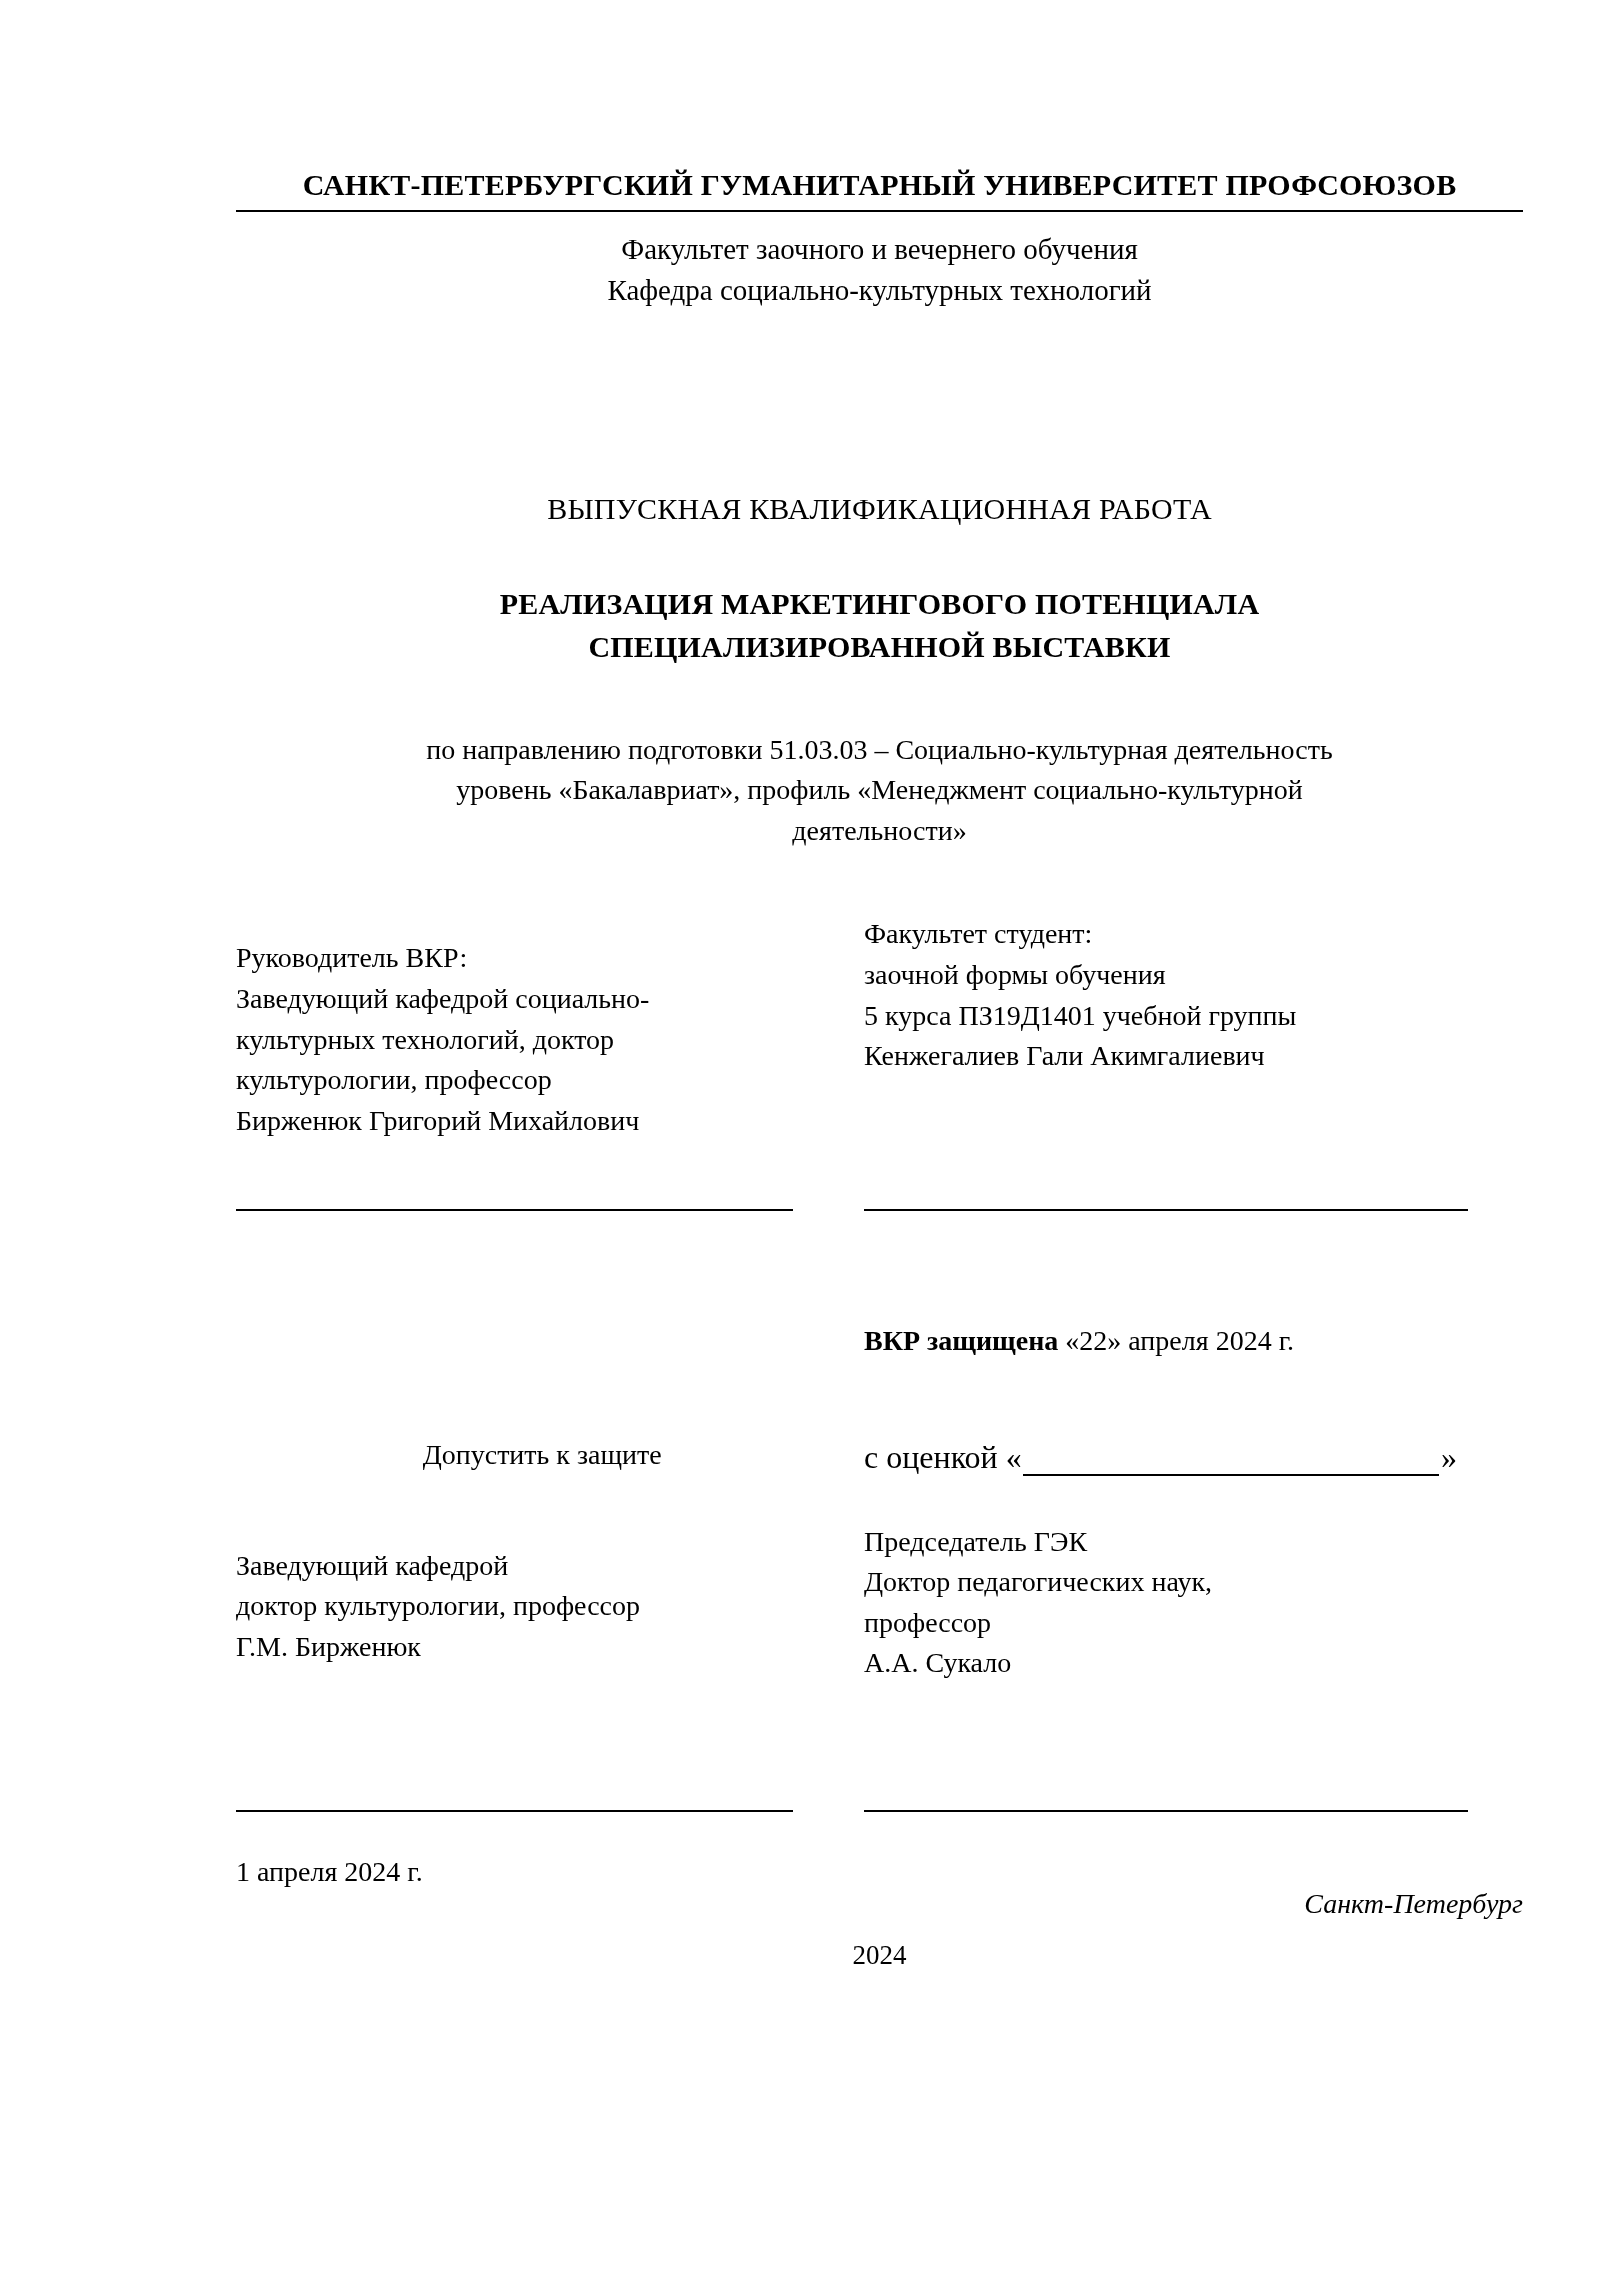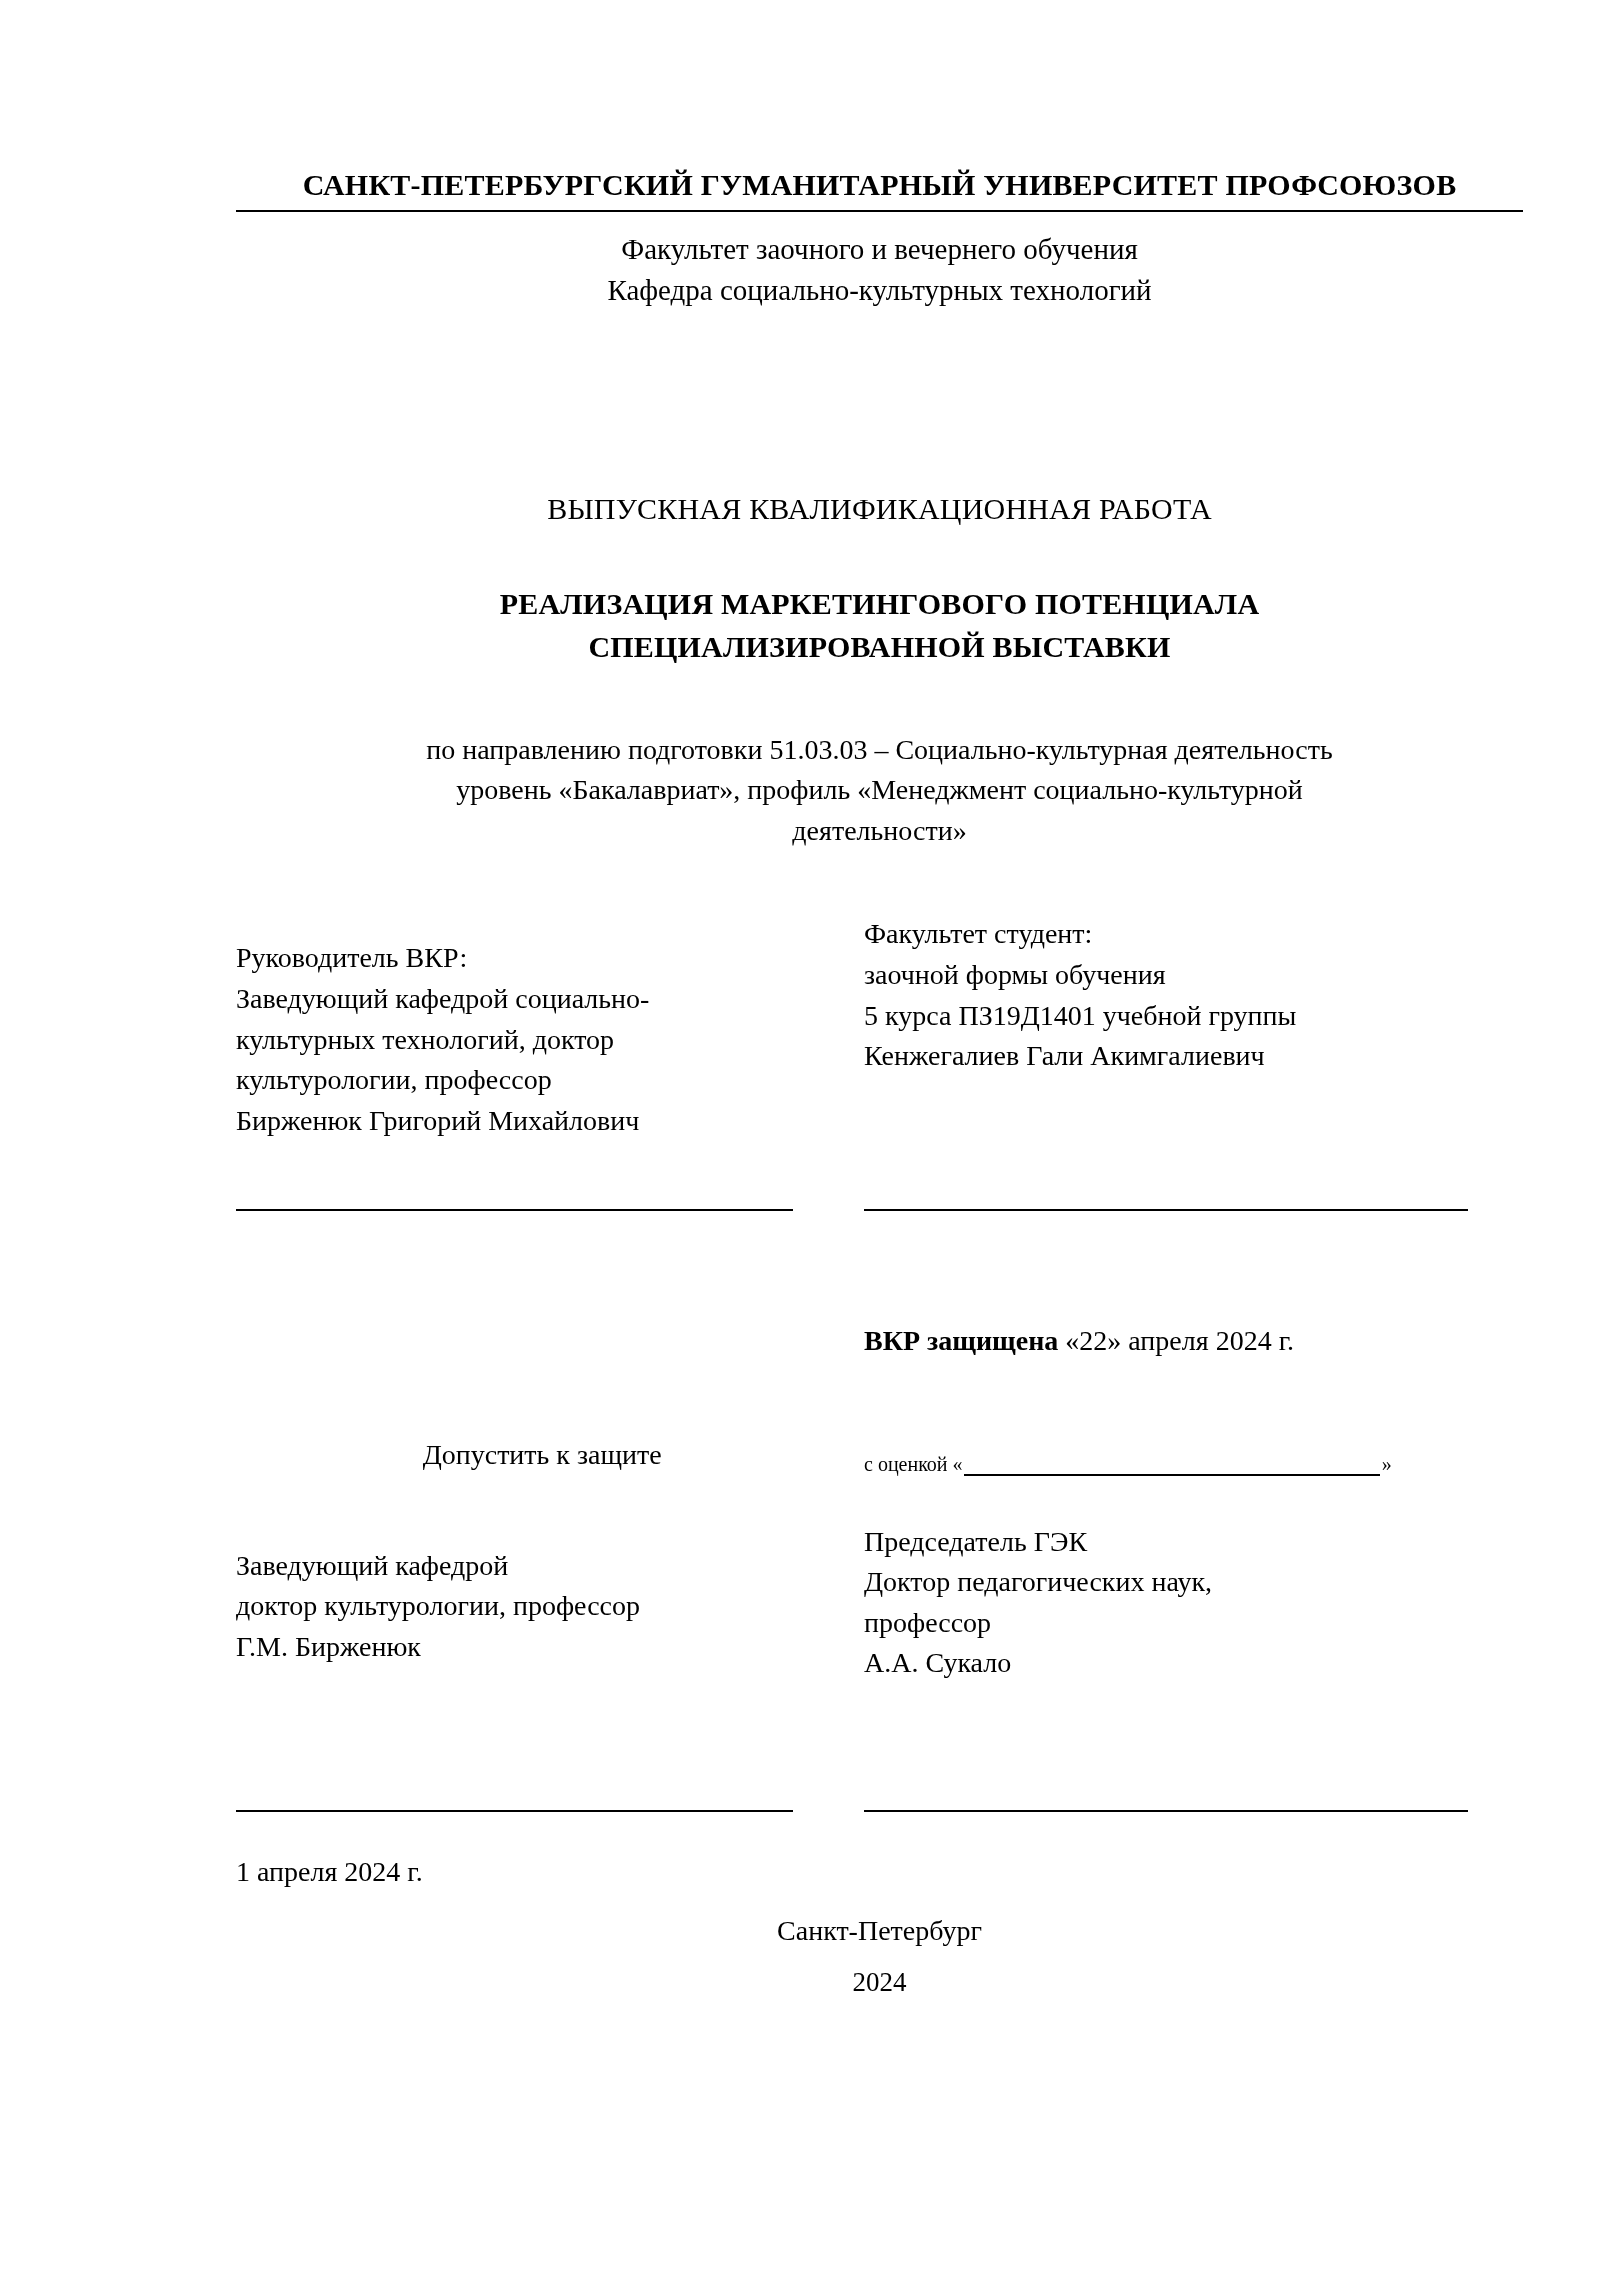--- a/index.html
+++ b/index.html
@@ -127,21 +127,21 @@
   .admit-row {
     display: flex;
     width: 100%;
     align-items: flex-end;
     text-align: center;
   }
   .admit-row p { font-size: 28px; margin: 0; }
   .grade-wrap {
     display: flex;
     align-items: flex-end;
-    font-size: 20px;
+    font-size: 32px;
   }
   .grade-blank {
     display: inline-block;
     width: 416px;
     border-bottom: 2px solid #000;
     height: 23.6px;
     margin: 0 1.6px;
   }
 
   .gap-7 { height: 46px; }
@@ -158,23 +158,23 @@
   }
 
   .gap-8 { height: 126px; }
 
   .gap-9 { height: 44px; }
 
   .date-line {
     font-size: 28px;
   }
   .city {
-    text-align: center;
-    font-size: 28px;
-    margin-top: 27px;
+    text-align: right;
+    font-size: 28px;
+    font-style: italic;
   }
   .year {
     text-align: center;
     font-size: 27px;
     margin-top: 20.4px;
   }
 </style>
 </head>
 <body>
 

